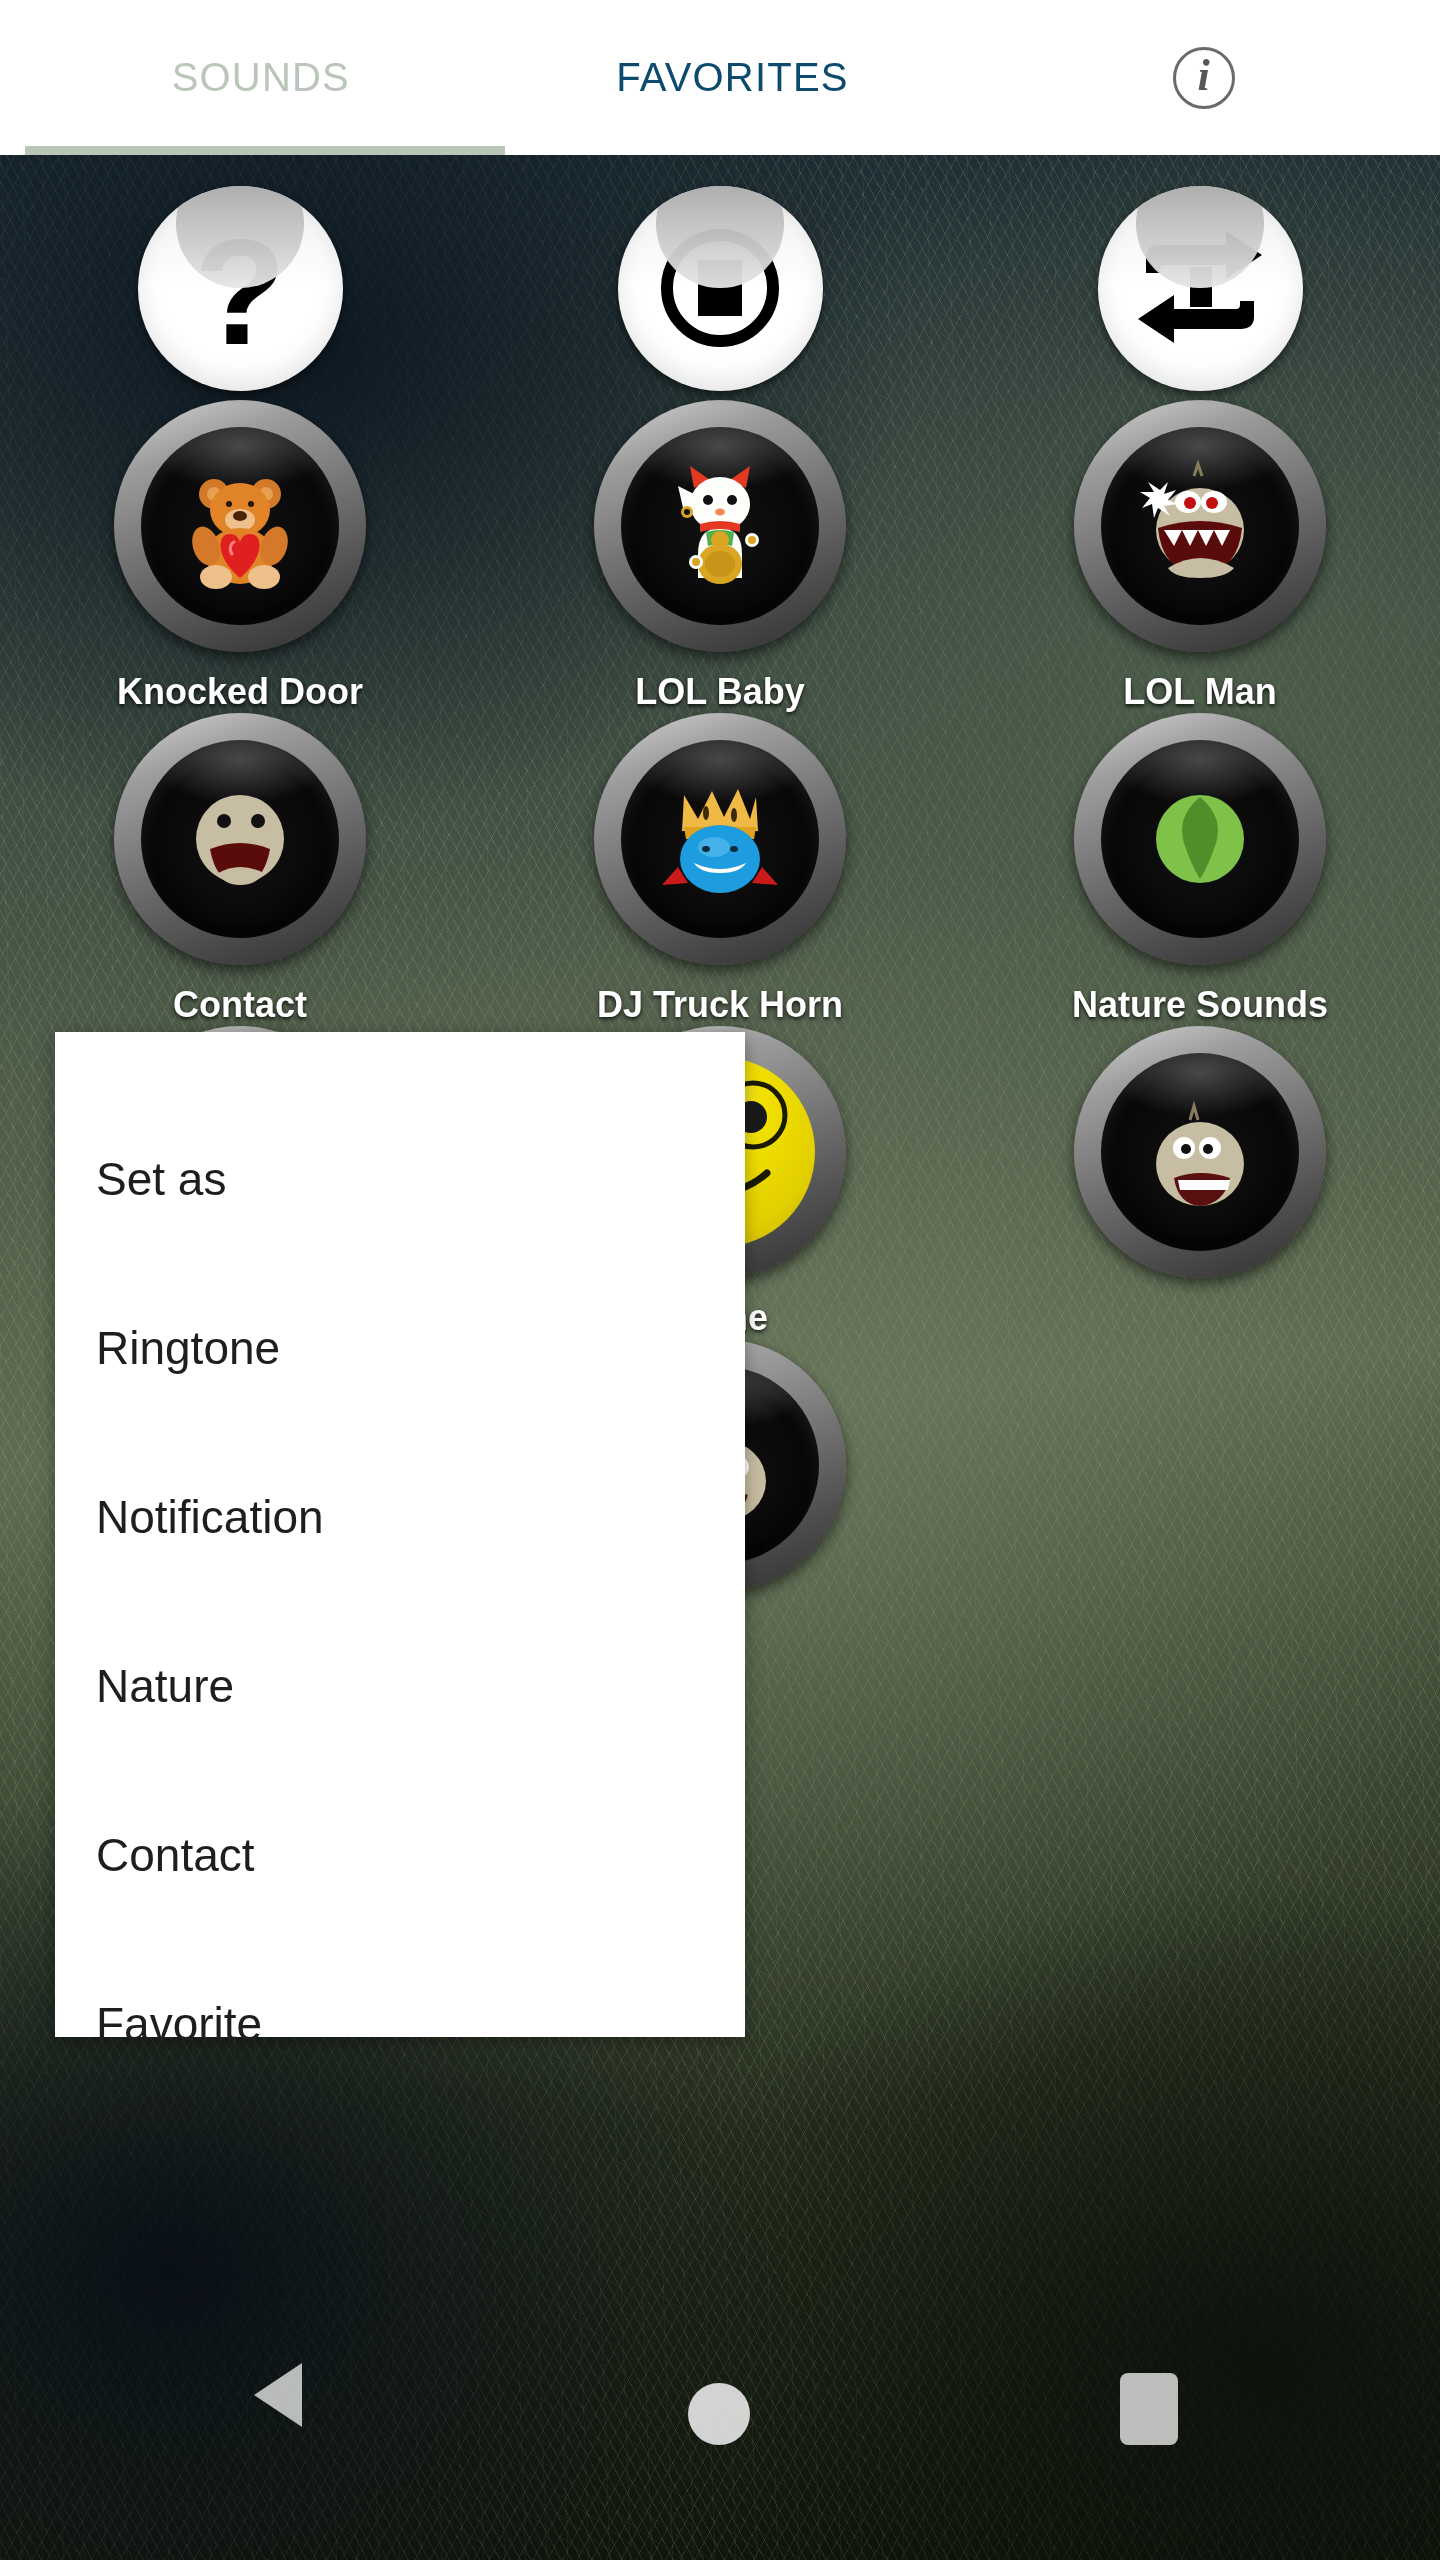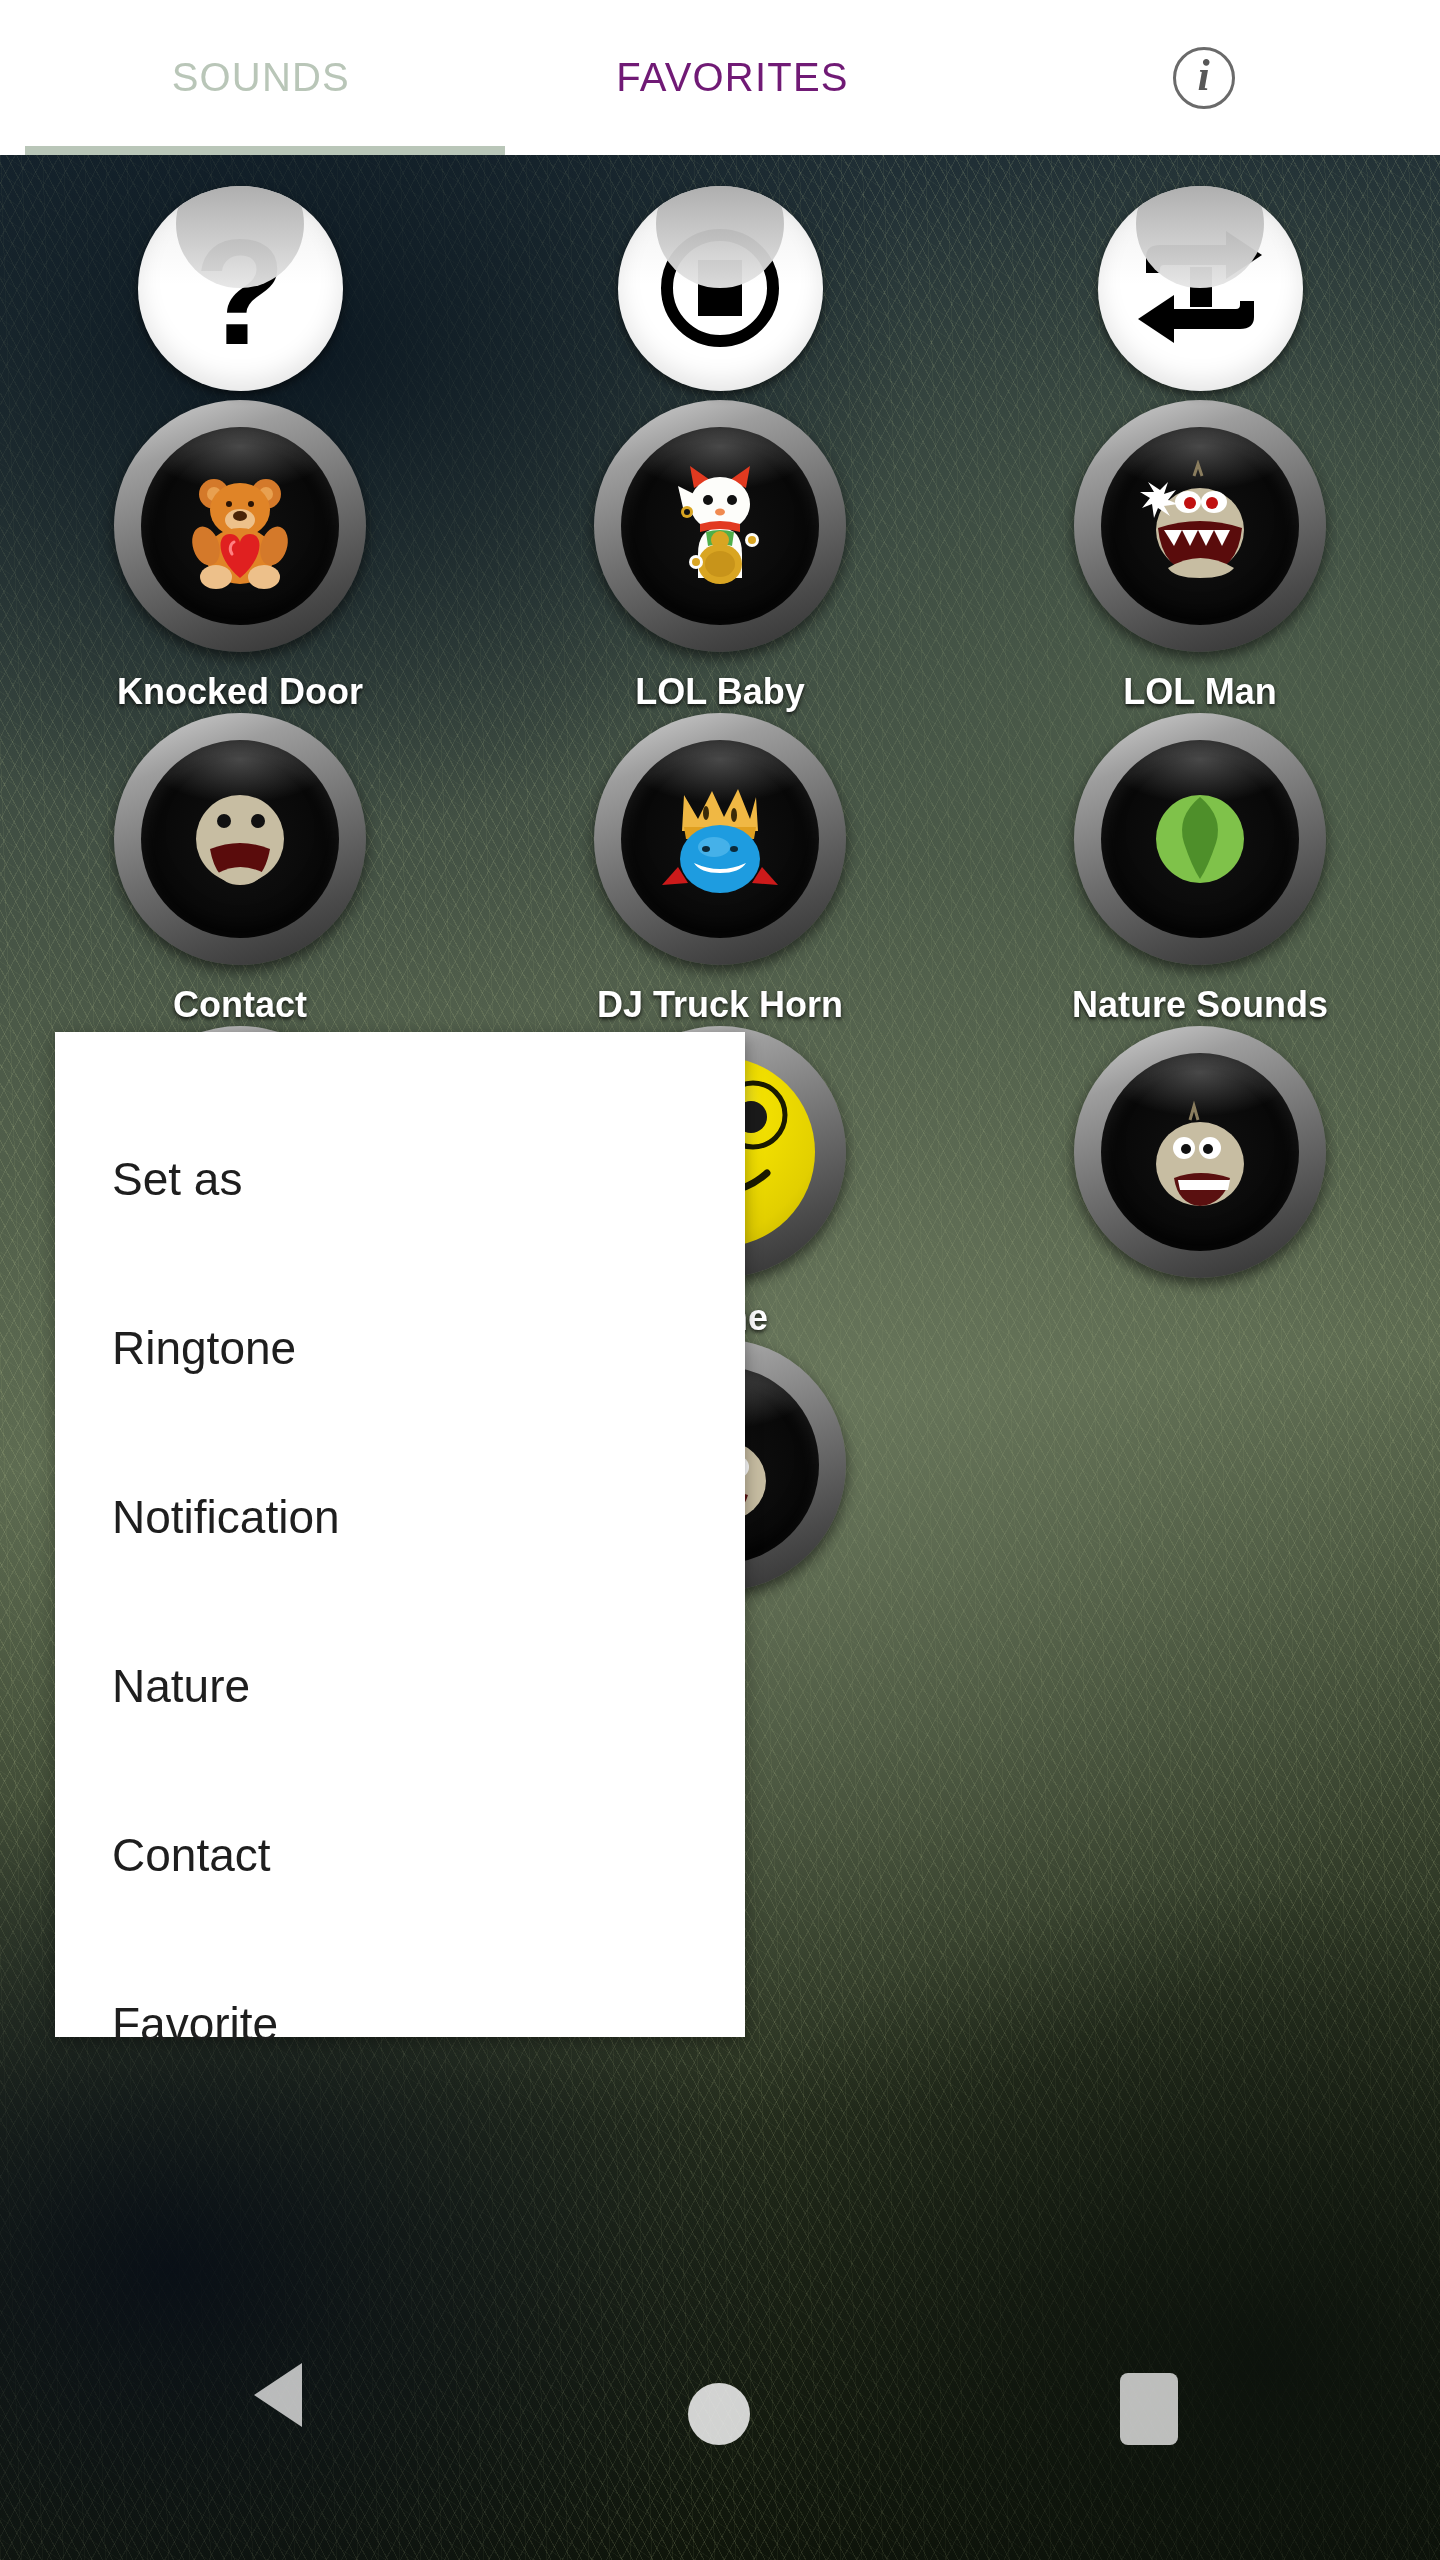--- a/index.html
+++ b/index.html
@@ -20,21 +20,21 @@
     position:relative; letter-spacing:1.2px;
   }
   .tab-label { font-size:40px; font-weight:400; }
   .tab-sounds { width:480px; }
   .tab-sounds .tab-label { color:#b9c6b8; }
   .tab-sounds::after {
     content:""; position:absolute; left:0; bottom:0; width:480px; height:9px;
     background:#b9c6b8;
   }
   .tab-favorites { width:480px; }
-  .tab-favorites .tab-label { color:#701a75; }
+  .tab-favorites .tab-label { color:#0c4a6e; }
   .tab-info { width:480px; display:flex; align-items:center; justify-content:center; }
   .info-circle {
     width:62px; height:62px; border-radius:50%;
     border:3px solid #6a6a6a; display:flex; align-items:center; justify-content:center;
   }
   .info-circle span {
     font-family:"Liberation Serif", serif; font-style:italic; font-weight:bold;
     font-size:44px; color:#575757; line-height:1; transform:translateY(-2px);
   }
 
@@ -141,21 +141,21 @@
 
   
   .menu {
     position:absolute; left:55px; top:1032px; width:690px; height:1005px;
     background:#ffffff; z-index:40;
     box-shadow:0 4px 16px rgba(0,0,0,0.35);
     padding-top:62px;
   }
   .menu-item {
     height:169px; display:flex; align-items:center;
-    padding-left:57px; font-size:46px; color:#1e1e1e; font-weight:400;
+    padding-left:41px; font-size:46px; color:#1e1e1e; font-weight:400;
   }
 </style>
 </head>
 <body>
 
 <div class="tabbar">
   <div class="tab tab-sounds">
     <span class="tab-label">SOUNDS</span>
   </div>
   <div class="tab tab-favorites">

